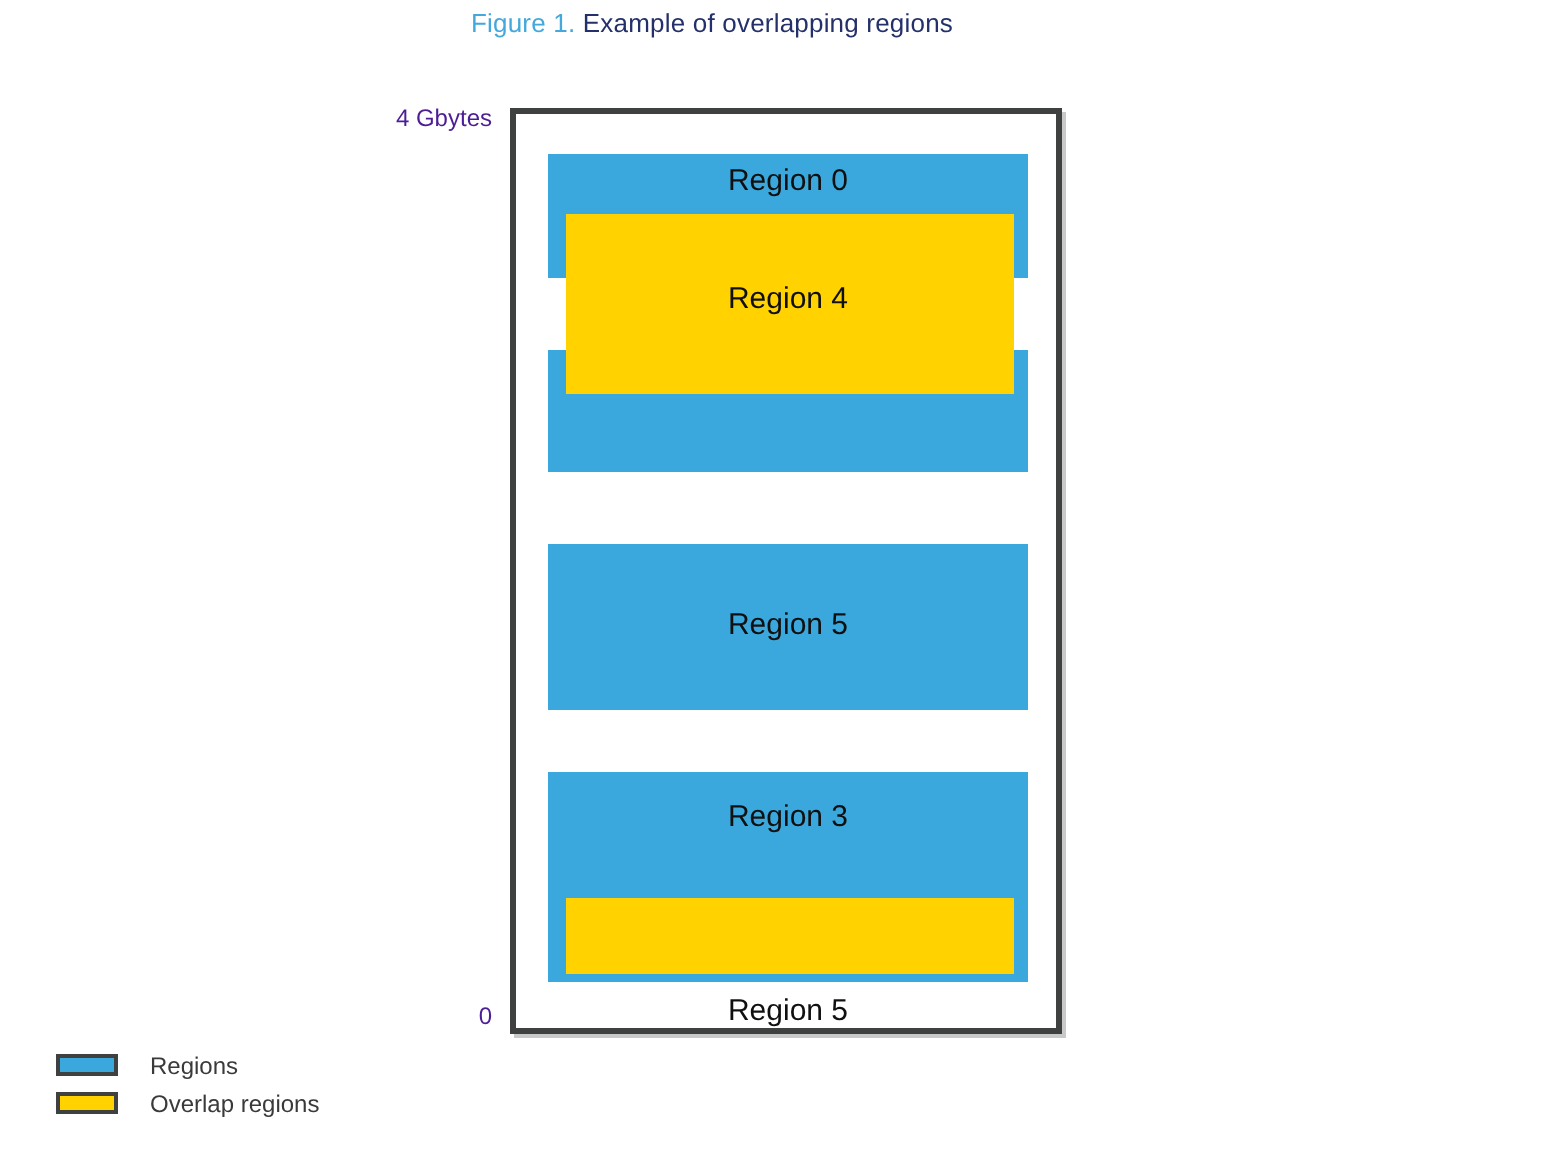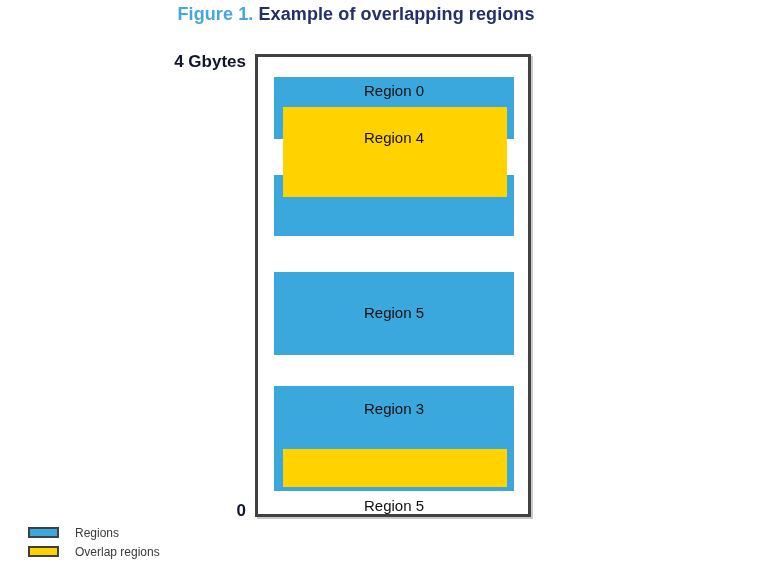--- a/index.html
+++ b/index.html
@@ -15,22 +15,22 @@
     overflow: hidden;
     font-family: "Liberation Sans", sans-serif;
   }
   
   .figure-caption {
     position: absolute;
     top: 4px;
     left: 0;
     width: 712px;
     text-align: center;
-    font-size: 18px;
-    font-weight: bold;
+    font-size: 13px;
+    font-weight: normal;
     letter-spacing: 0.1px;
   }
   .fig-num   { color: #44A8DC; }
   .fig-title { color: #24306A; }
 
   
   .membox {
     position: absolute;
     left: 255px;
     top: 54px;
@@ -59,35 +59,35 @@
     left: 274px;
     width: 240px;
     text-align: center;
     font-size: 15px;
     font-weight: normal;
     color: #101010;
     z-index: 3;
     line-height: 16px;
   }
   #lbl-r0 { top: 83px;  }
-  #lbl-r4 { top: 130px; }
+  #lbl-r4 { top: 142px; }
   #lbl-r1 { top: 208px; }
   #lbl-r2 { top: 305px; }
   #lbl-r3 { top: 401px; }
   #lbl-r5 { top: 460px; margin-top: 38px; }
 
   
   .axis-label {
     position: absolute;
     left: 120px;
     width: 126px;
     text-align: right;
-    font-size: 17px;
-    font-weight: bold;
-    color: #0f172a;
+    font-size: 12px;
+    font-weight: normal;
+    color: #4c1d95;
   }
   #axis-top    { top: 52px;  }
   #axis-bottom { top: 501px; }
 
   
   .legend-swatch {
     position: absolute;
     left: 28px;
     width: 31px;
     height: 11px;

